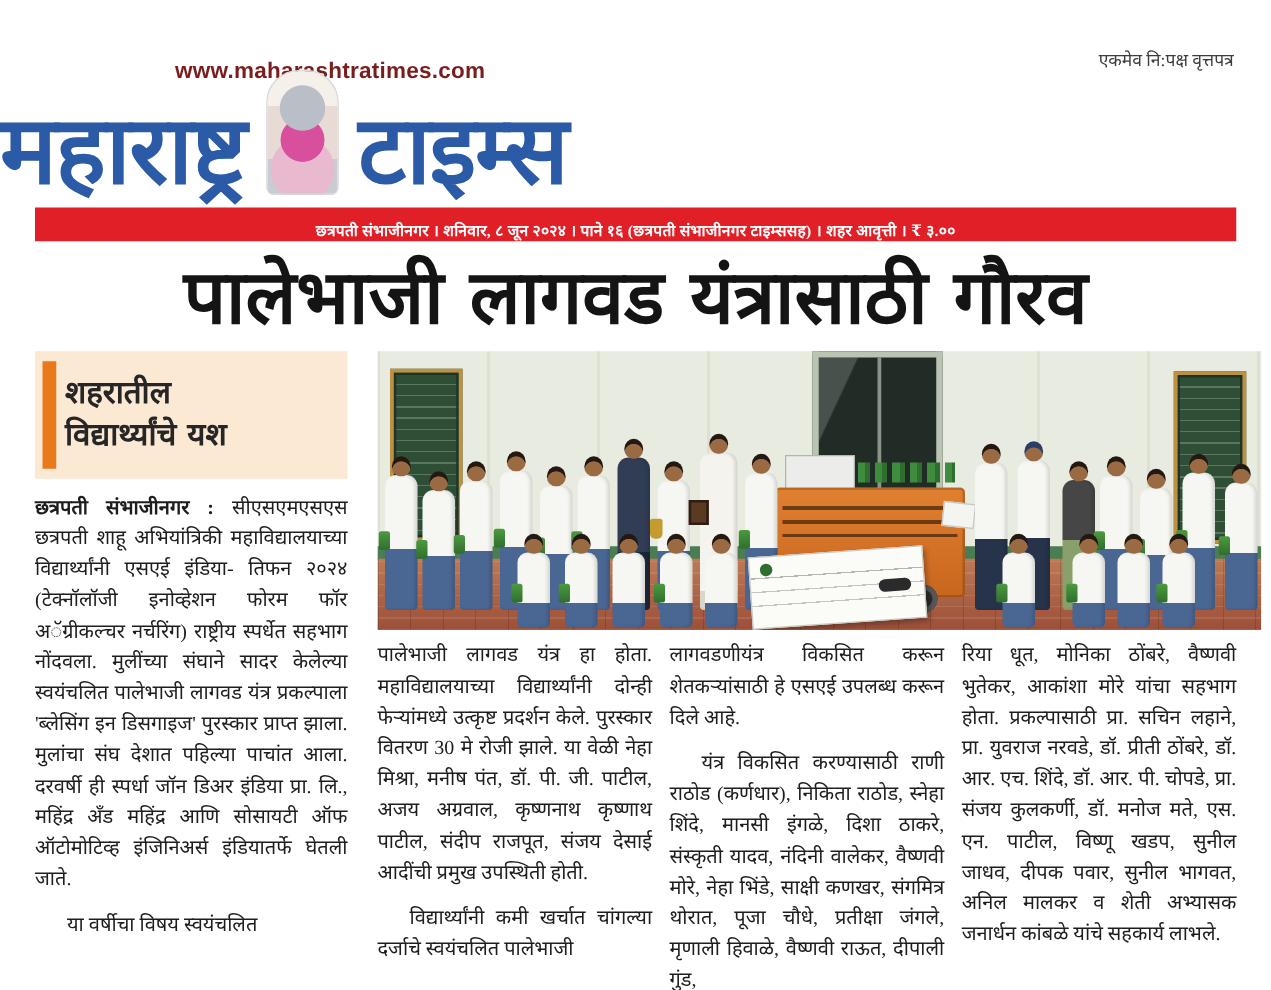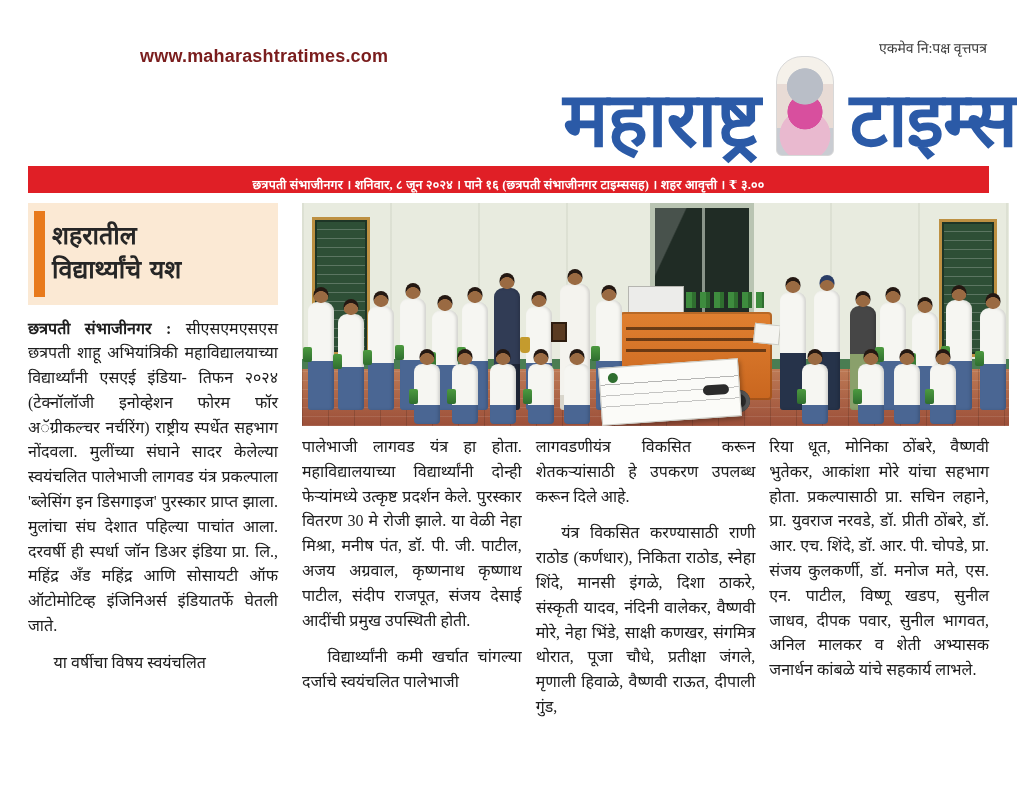--- a/index.html
+++ b/index.html
@@ -5,21 +5,21 @@
   * { margin:0; padding:0; box-sizing:border-box; }
   html,body { background:#ffffff; }
   body { font-family:"Liberation Serif","DejaVu Serif",serif; }
   .page { position:relative; width:1017px; height:792px; background:#fff; overflow:hidden; margin:0 auto; }
 
   
   .header { position:relative; height:162px; }
   .site-url { position:absolute; left:140px; top:46px; font-family:"Liberation Sans","DejaVu Sans",sans-serif;
               font-size:18px; font-weight:bold; color:#7a1d1d; letter-spacing:.2px; }
   .tagline  { position:absolute; right:30px; top:38px; font-size:14px; color:#3c3c3c; }
-  .masthead { position:absolute; left:0; right:0; top:56px; display:flex; align-items:flex-end; justify-content:flex-end; gap:16px; }
+  .masthead { position:absolute; left:0; right:0; top:56px; display:flex; align-items:flex-end; justify-content:flex-start; gap:16px; }
   .mast-word { font-size:76px; font-weight:800; color:#2b5aa7; line-height:.95; letter-spacing:-1px;
                font-family:"DejaVu Sans","Liberation Sans",sans-serif; }
   .ganesh { width:58px; height:100px; border-radius:26px 26px 6px 6px; border:1px solid #d8d8d8;
             background:
               radial-gradient(circle at 50% 30%, #b9bec7 0 24%, rgba(0,0,0,0) 25%),
               radial-gradient(circle at 50% 56%, #d84f9e 0 28%, rgba(0,0,0,0) 29%),
               radial-gradient(circle at 50% 80%, #e9b9cf 0 30%, rgba(0,0,0,0) 31%),
               linear-gradient(180deg,#f5f1ea 0 28%, #e8dbd5 28% 72%, #c9ccd2 72%); }
 
   
@@ -117,20 +117,21 @@
       <span class="mast-word">महाराष्ट्र</span>
       <span class="ganesh"></span>
       <span class="mast-word">टाइम्स</span>
     </div>
   </div>
 
   <div class="datebar">
     <span>छत्रपती संभाजीनगर । शनिवार, ८ जून २०२४ । पाने १६  (छत्रपती संभाजीनगर टाइम्ससह) । शहर आवृत्ती । ₹ ३.००</span>
   </div>
 
+  <div class="headline">पालेभाजी लागवड यंत्रासाठी गौरव</div>
 
   <div class="content">
 
     <div class="col-left">
       <div class="kicker-box">
         <div class="kicker-bar"></div>
         <span class="kicker-line">शहरातील</span>
         <span class="kicker-line">विद्यार्थ्यांचे यश</span>
       </div>
       <div class="bodytext">
@@ -187,21 +188,21 @@
 
         <div class="cheque"></div>
       </div>
 
       <div class="photo-cols">
         <div class="bodytext">
           <p>पालेभाजी लागवड यंत्र हा होता. महाविद्यालयाच्या विद्यार्थ्यांनी दोन्ही फेऱ्यांमध्ये उत्कृष्ट प्रदर्शन केले. पुरस्कार वितरण 30 मे रोजी झाले. या वेळी नेहा मिश्रा, मनीष पंत, डॉ. पी. जी. पाटील, अजय अग्रवाल, कृष्णनाथ कृष्णाथ पाटील, संदीप राजपूत, संजय देसाई आदींची प्रमुख उपस्थिती होती.</p>
           <p class="indent">विद्यार्थ्यांनी कमी खर्चात चांगल्या दर्जाचे स्वयंचलित पालेभाजी</p>
         </div>
         <div class="bodytext">
-          <p>लागवडणीयंत्र विकसित करून शेतकऱ्यांसाठी हे उपकरण उपलब्ध करून दिले आहे.</p>
+          <p>लागवडणीयंत्र विकसित करून शेतकऱ्यांसाठी हे एसएई उपलब्ध करून दिले आहे.</p>
           <p class="indent">यंत्र विकसित करण्यासाठी राणी राठोड (कर्णधार), निकिता राठोड, स्नेहा शिंदे, मानसी इंगळे, दिशा ठाकरे, संस्कृती यादव, नंदिनी वालेकर, वैष्णवी मोरे, नेहा भिंडे, साक्षी कणखर, संगमित्र थोरात, पूजा चौधे, प्रतीक्षा जंगले, मृणाली हिवाळे, वैष्णवी राऊत, दीपाली गुंड,</p>
         </div>
         <div class="bodytext">
           <p>रिया धूत, मोनिका ठोंबरे, वैष्णवी भुतेकर, आकांशा मोरे यांचा सहभाग होता. प्रकल्पासाठी प्रा. सचिन लहाने, प्रा. युवराज नरवडे, डॉ. प्रीती ठोंबरे, डॉ. आर. एच. शिंदे, डॉ. आर. पी. चोपडे, प्रा. संजय कुलकर्णी, डॉ. मनोज मते, एस. एन. पाटील, विष्णू खडप, सुनील जाधव, दीपक पवार, सुनील भागवत, अनिल मालकर व शेती अभ्यासक जनार्धन कांबळे यांचे सहकार्य लाभले.</p>
         </div>
       </div>
 
     </div>
   </div>
 

